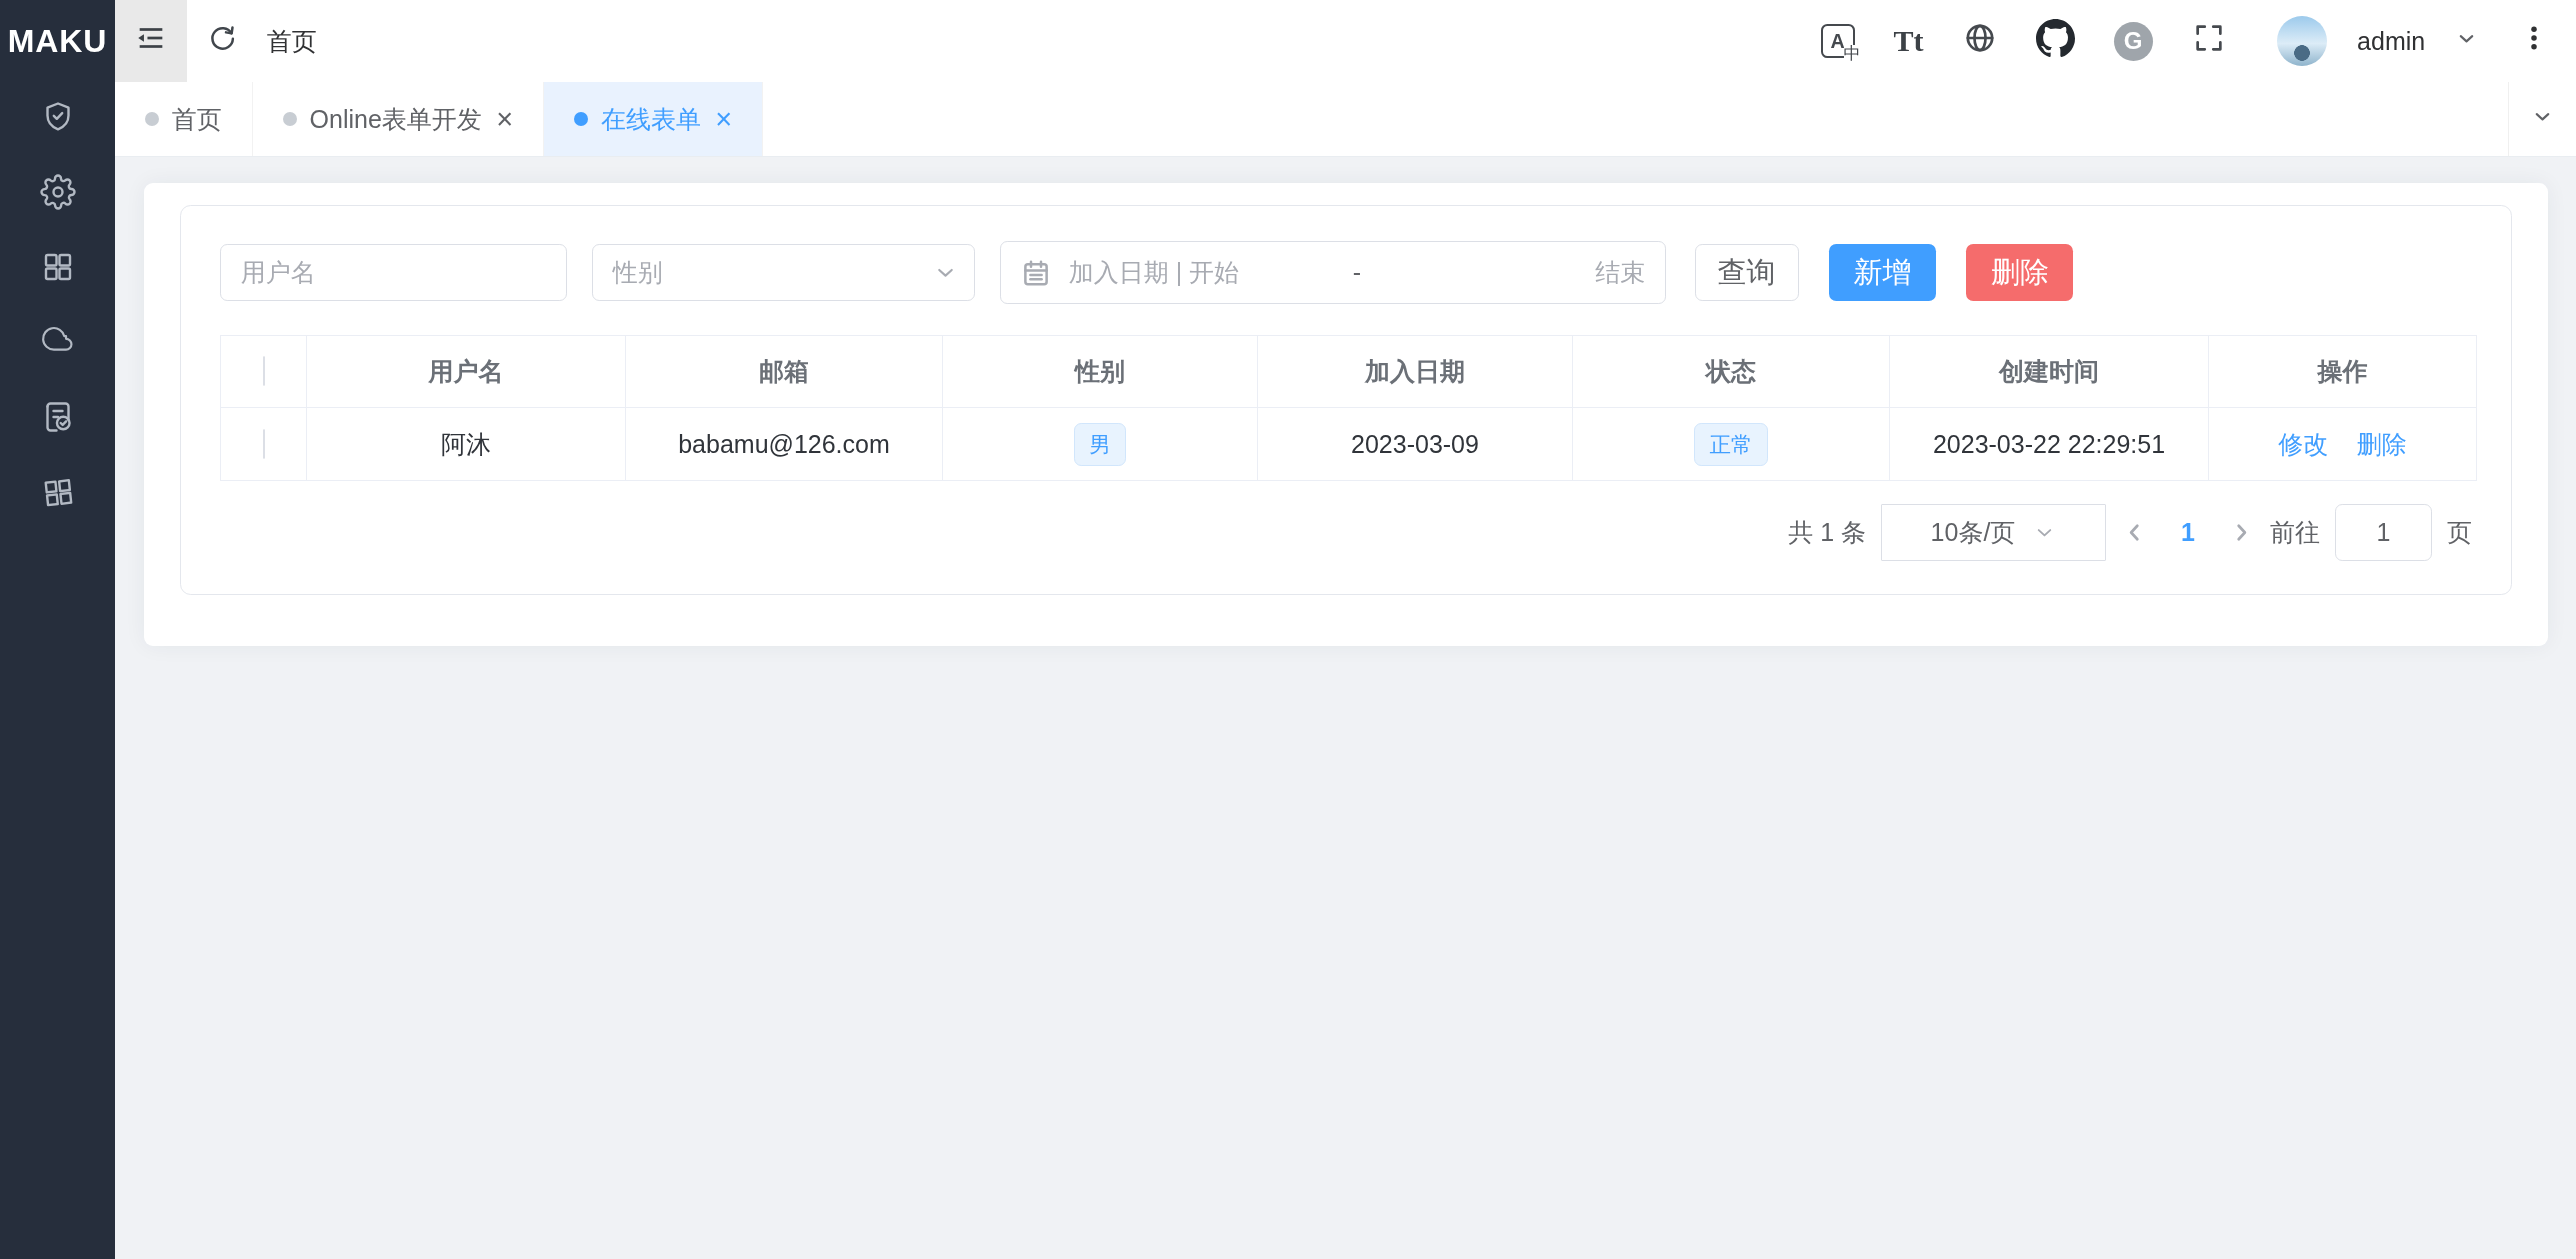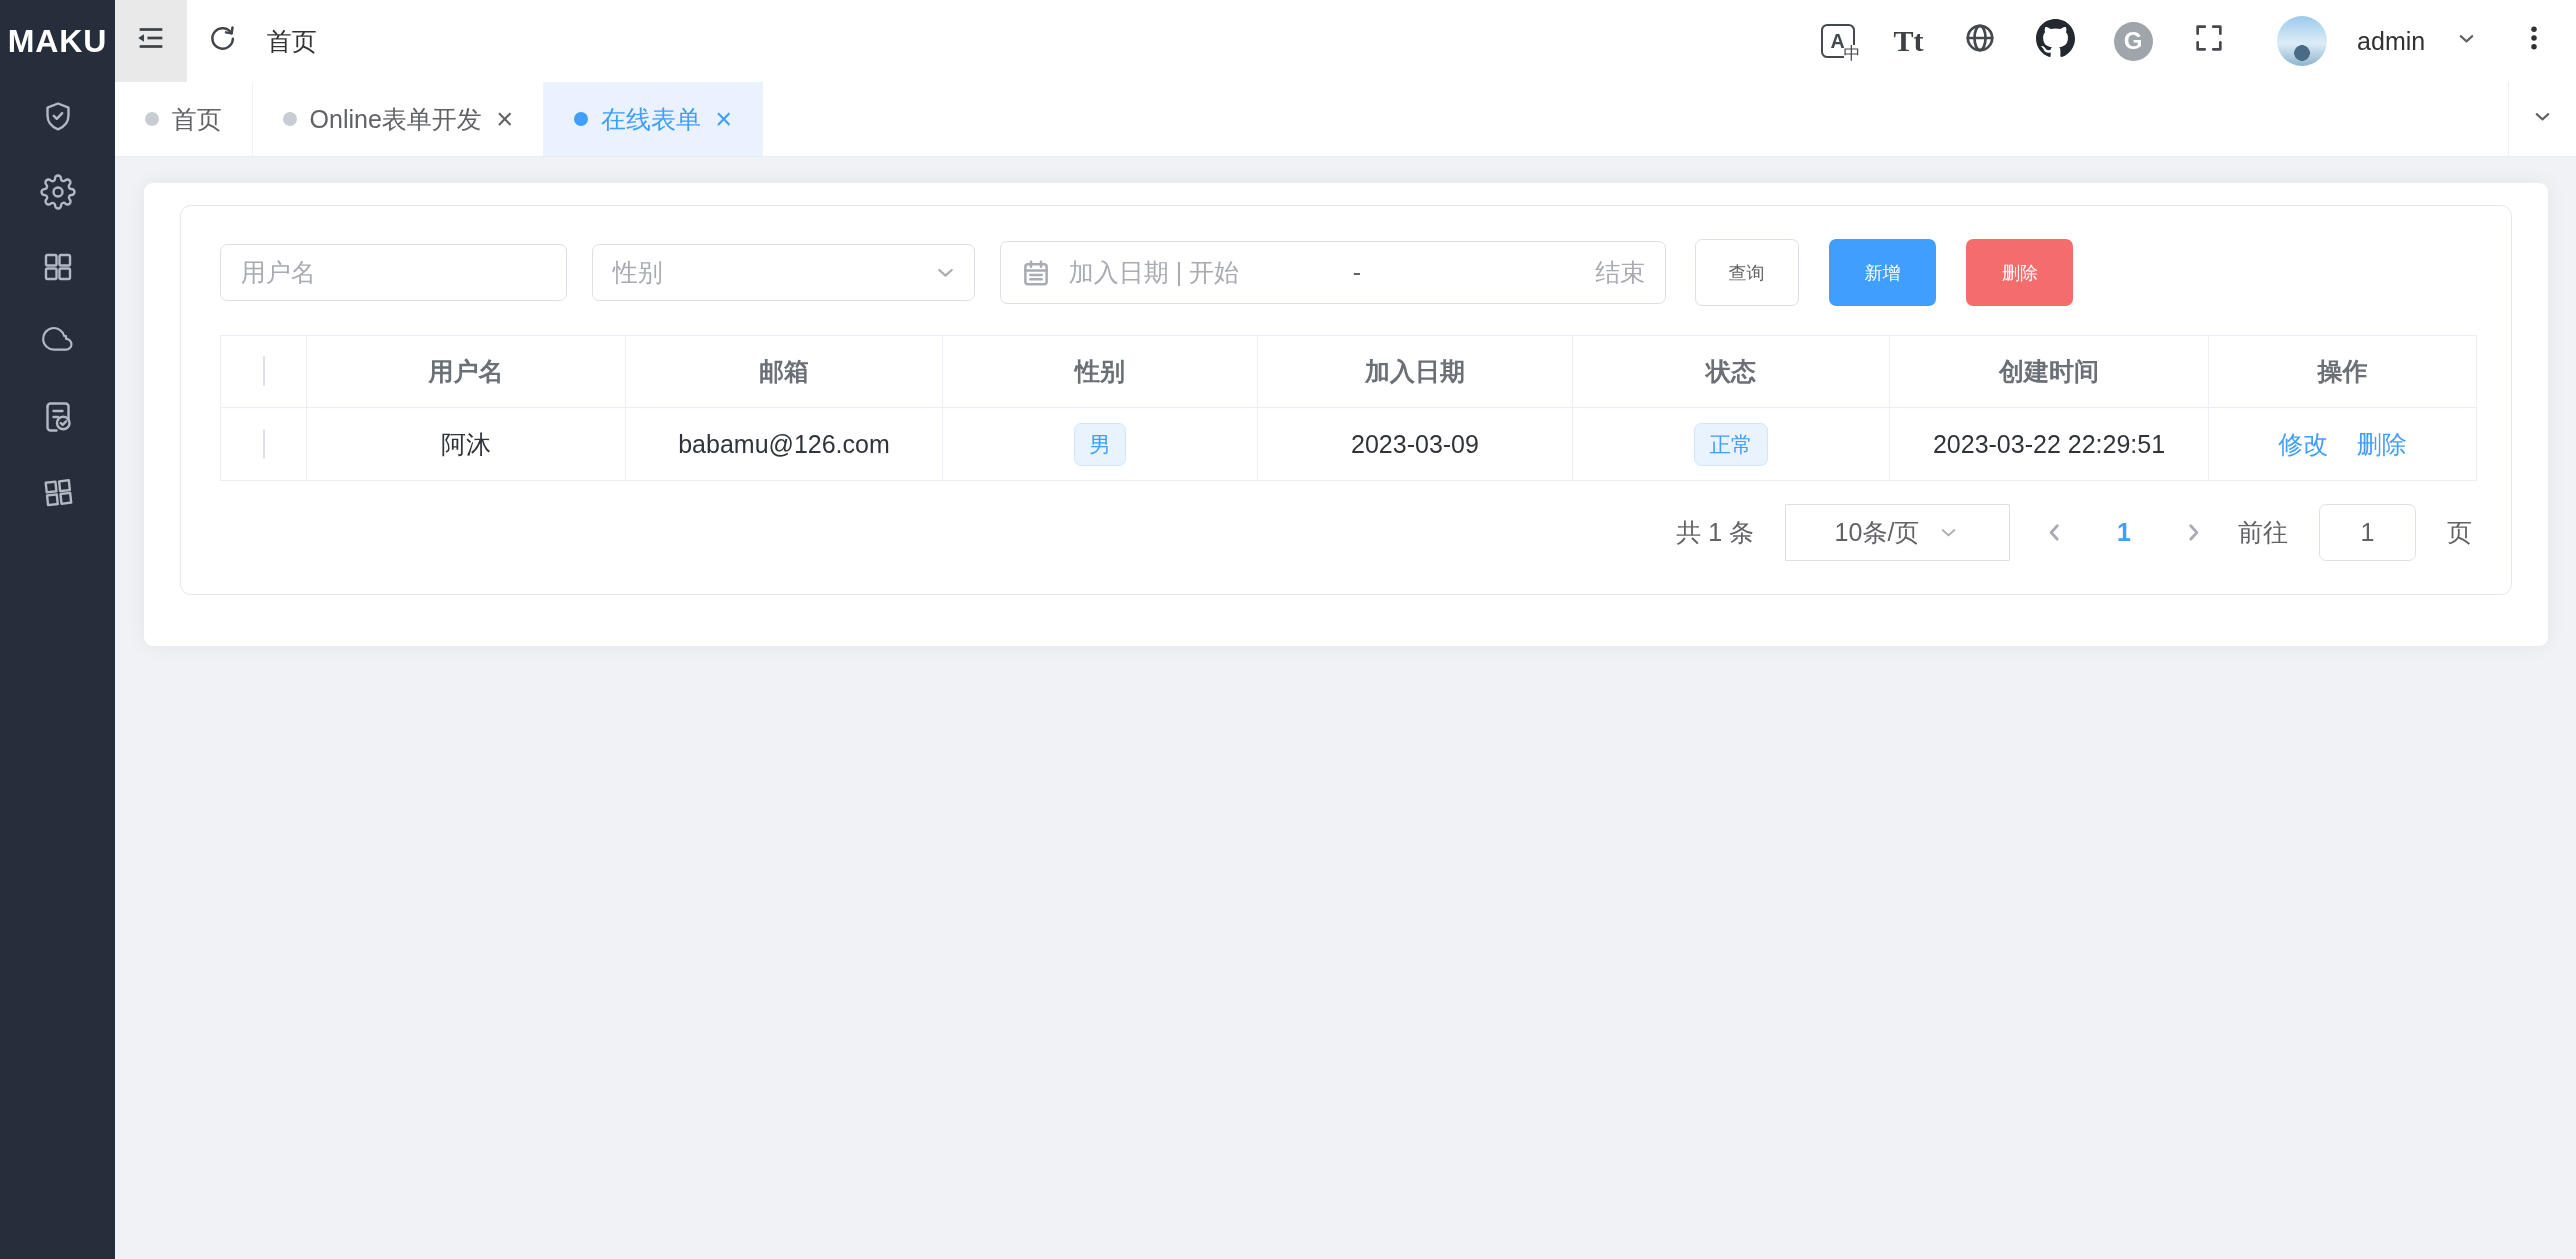--- a/index.html
+++ b/index.html
@@ -71,36 +71,36 @@
   .select{width:383px;height:57px;border:1.8px solid var(--border);border-radius:7.2px;position:relative;
     display:flex;align-items:center;padding:0 19.7px;color:var(--placeholder);cursor:pointer}
   .select .chevpos{position:absolute;right:16px;display:flex}
   .select .chevpos svg,.daterange svg.cal,.psel svg{stroke:#a8abb2;fill:none;stroke-width:2;stroke-linecap:round;stroke-linejoin:round}
   .daterange{width:666px;height:63px;border:1.8px solid var(--border);border-radius:7.2px;display:flex;align-items:center;
     padding:0 19.7px;color:var(--placeholder);cursor:pointer}
   .daterange svg.cal{width:30px;height:30px;margin-right:18px}
   .dr-start{flex:1;text-align:left}
   .dr-dash{color:#606266;padding:0 9px}
   .dr-end{flex:1;text-align:right}
-  .btn{height:67px;border-radius:7.2px;font-size:18px;border:none;display:flex;align-items:center;justify-content:center;
+  .btn{height:57px;border-radius:7.2px;font-size:29px;border:none;display:flex;align-items:center;justify-content:center;
     cursor:pointer;font-family:Liberation Sans, sans-serif}
   .btn-plain{border:1.8px solid var(--border);background:#fff;color:var(--text-secondary);width:104px;margin-left:3.6px}
   .btn-primary{background:var(--primary);color:#fff;width:107px;margin-left:5.4px}
   .btn-danger{background:var(--danger);color:#fff;width:107px;margin-left:5.4px}
 
   table.grid{margin-top:34px;width:2255px;border-collapse:collapse;table-layout:fixed}
   .grid th,.grid td{border:1.8px solid var(--border-light);text-align:center;font-size:25px}
   .grid th{height:72px;color:#6b7077;font-weight:bold}
   .grid td{height:73px;color:var(--text-main)}
   .cb{width:25px;height:25px;border:1.8px solid var(--border);border-radius:5.4px;background:#fff;margin:0 auto;cursor:pointer}
   .tag{display:inline-flex;align-items:center;height:43px;padding:0 14.3px;background:var(--tag-bg);
     border:1.8px solid var(--tag-border);border-radius:7.2px;color:var(--primary);font-size:21.5px}
   .oplink{color:var(--primary);margin:0 10.7px;cursor:pointer;text-decoration:none}
 
-  .pager-row{margin-top:23px;height:57px;display:flex;align-items:center;justify-content:flex-end;gap:31px;
+  .pager-row{margin-top:23px;height:57px;display:flex;align-items:center;justify-content:flex-end;gap:15px;
     color:var(--text-secondary)}
   .psel{width:225px;height:57px;border:1.8px solid var(--border);border-radius:1px;display:flex;align-items:center;
     justify-content:center;gap:18px;cursor:pointer}
   .psel svg{width:23px;height:23px}
   .pg-arrow{display:flex;cursor:pointer}
   .pg-arrow svg{width:27px;height:27px;stroke:#a8abb2;fill:none;stroke-width:2.4;stroke-linecap:round;stroke-linejoin:round}
   .page-num{min-width:50px;text-align:center;color:var(--primary);font-weight:bold;cursor:pointer}
   .goto-input{width:97px;text-align:center;padding:0}
 </style>
 </head>

